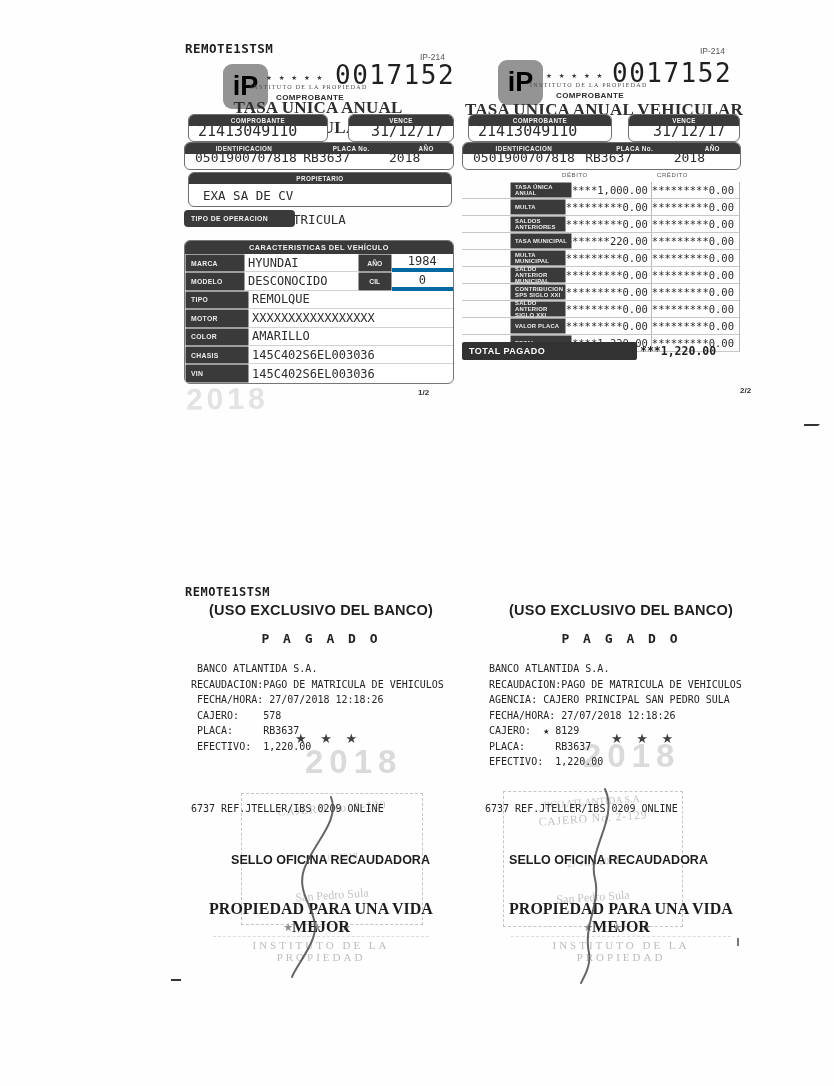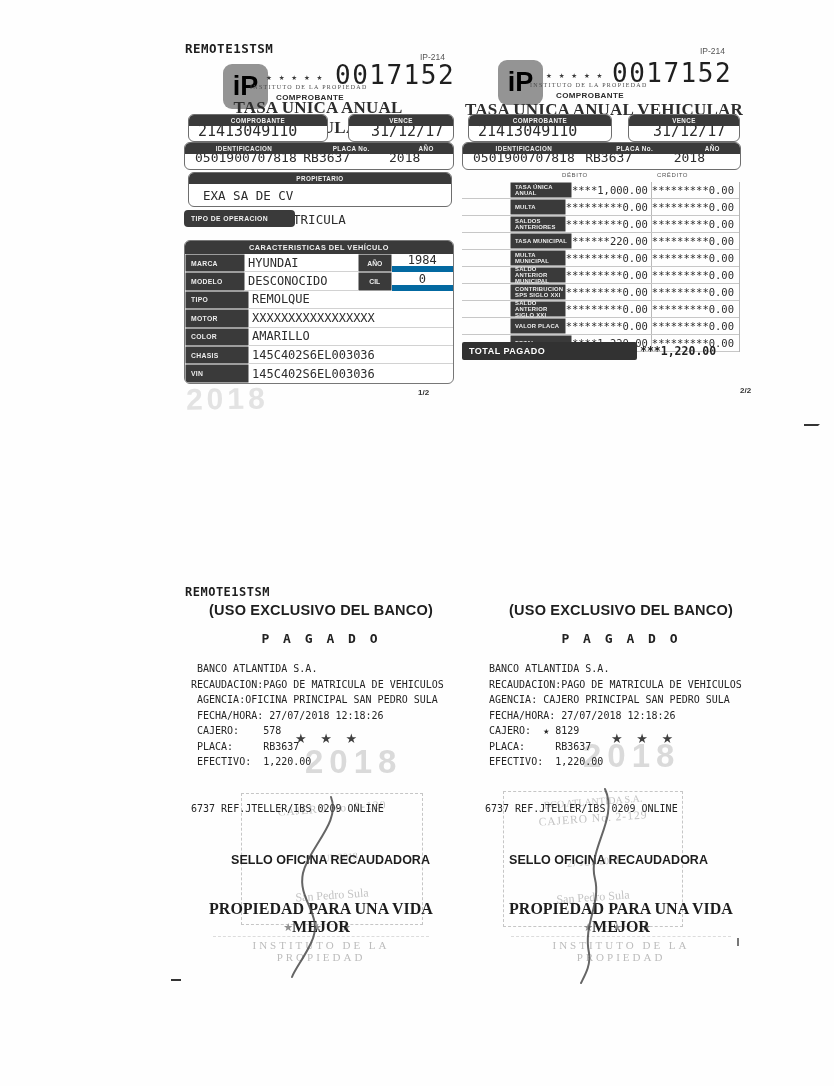--- a/index.html
+++ b/index.html
@@ -39,21 +39,21 @@
   .vtable{position:absolute;border:1.5px solid #777;border-radius:6px;overflow:hidden;background:#fff;}
   .vtable .vhead{height:13px;font-size:7.3px;letter-spacing:.5px;border-radius:4px 4px 0 0;}
   .vrow{display:flex;height:18.4px;align-items:stretch;}
   .vlabel{width:58px;background:#3a3a3a;color:#ededed;font-weight:700;font-size:6.8px;letter-spacing:.3px;
           display:flex;align-items:center;padding-left:6px;box-shadow:0 0 0 .5px #fff inset;}
   .vval{font-family:"DejaVu Sans Mono",monospace;font-size:12px;color:#2c2c2c;display:flex;align-items:center;
         padding-left:3px;border-bottom:1px solid #d2d2d2;flex:1;}
   .vlabel2{width:36px;background:#3a3a3a;color:#ededed;font-weight:700;font-size:6.8px;display:flex;align-items:center;
            justify-content:center;box-shadow:0 0 0 .5px #fff inset;}
   .vval2{width:66px;font-family:"DejaVu Sans Mono",monospace;font-size:12px;color:#2c2c2c;display:flex;
-         align-items:center;justify-content:center;border-bottom:6px solid #0369a1;}
+         align-items:center;justify-content:center;border-bottom:4px solid #0369a1;}
 
   
   .ftable{position:absolute;width:278px;}
   .fcolhdr{position:absolute;top:0;font-size:6px;letter-spacing:.6px;color:#555;}
   .frows{position:absolute;top:10px;left:0;right:0;border-right:1px solid #b5b5b5;}
   .frow{display:flex;height:16px;border-bottom:1px solid #c7c7c7;align-items:stretch;padding-left:48px;}
   .flabel{width:88px;background:#3a3a3a;color:#ededed;font-weight:700;font-size:5.9px;letter-spacing:.2px;
           display:flex;align-items:center;padding-left:5px;box-shadow:0 0 0 .5px #fff inset;}
   .fdeb{width:97px;font-family:"DejaVu Sans Mono",monospace;font-size:10.5px;color:#2c2c2c;display:flex;
         align-items:center;justify-content:flex-end;padding-right:3px;}
@@ -263,21 +263,20 @@
   </div>
 
   <div class="bank" style="left:183px;width:276px;">
     <div class="abs remote" style="left:2px;top:0;font-size:12px;">REMOTE1STSM</div>
     <div class="abs uso center" style="left:0;right:0;top:17px;">(USO EXCLUSIVO DEL BANCO)</div>
     <div class="abs pagado center" style="left:0;right:0;top:46px;">P A G A D O</div>
 
     <div class="abs" style="left:14px;top:76px;">
       <div class="bline">BANCO ATLANTIDA S.A.</div>
       <div class="bline" style="margin-left:-6px;">RECAUDACION:PAGO DE MATRICULA DE VEHICULOS</div>
-      <div class="bline">AGENCIA:OFICINA PRINCIPAL SAN PEDRO SULA</div>
       <div class="bline">FECHA/HORA: 27/07/2018 12:18:26</div>
       <div class="bline">CAJERO:    578</div>
       <div class="bline">PLACA:     RB3637</div>
       <div class="bline">EFECTIVO:  1,220.00</div>
     </div>
     <div class="cstars" style="left:112px;top:146px;">★ ★ ★</div>
 
     <div class="abs wm2" style="left:122px;top:158px;">2018</div>
 
     <div class="abs refline" style="left:8px;top:218px;">6737 REF.JTELLER/IBS 0209 ONLINE</div>

